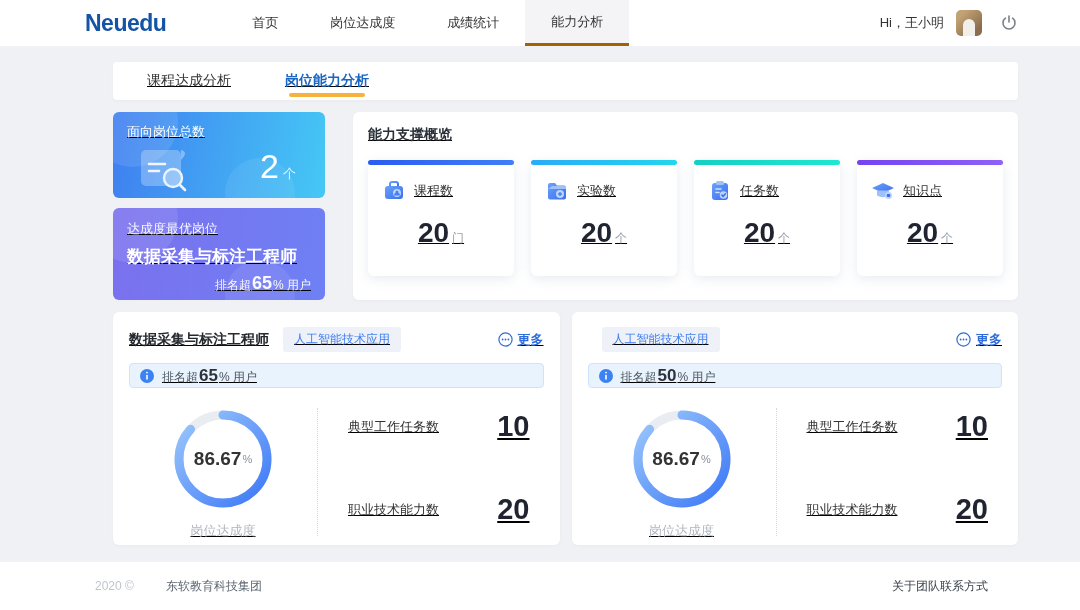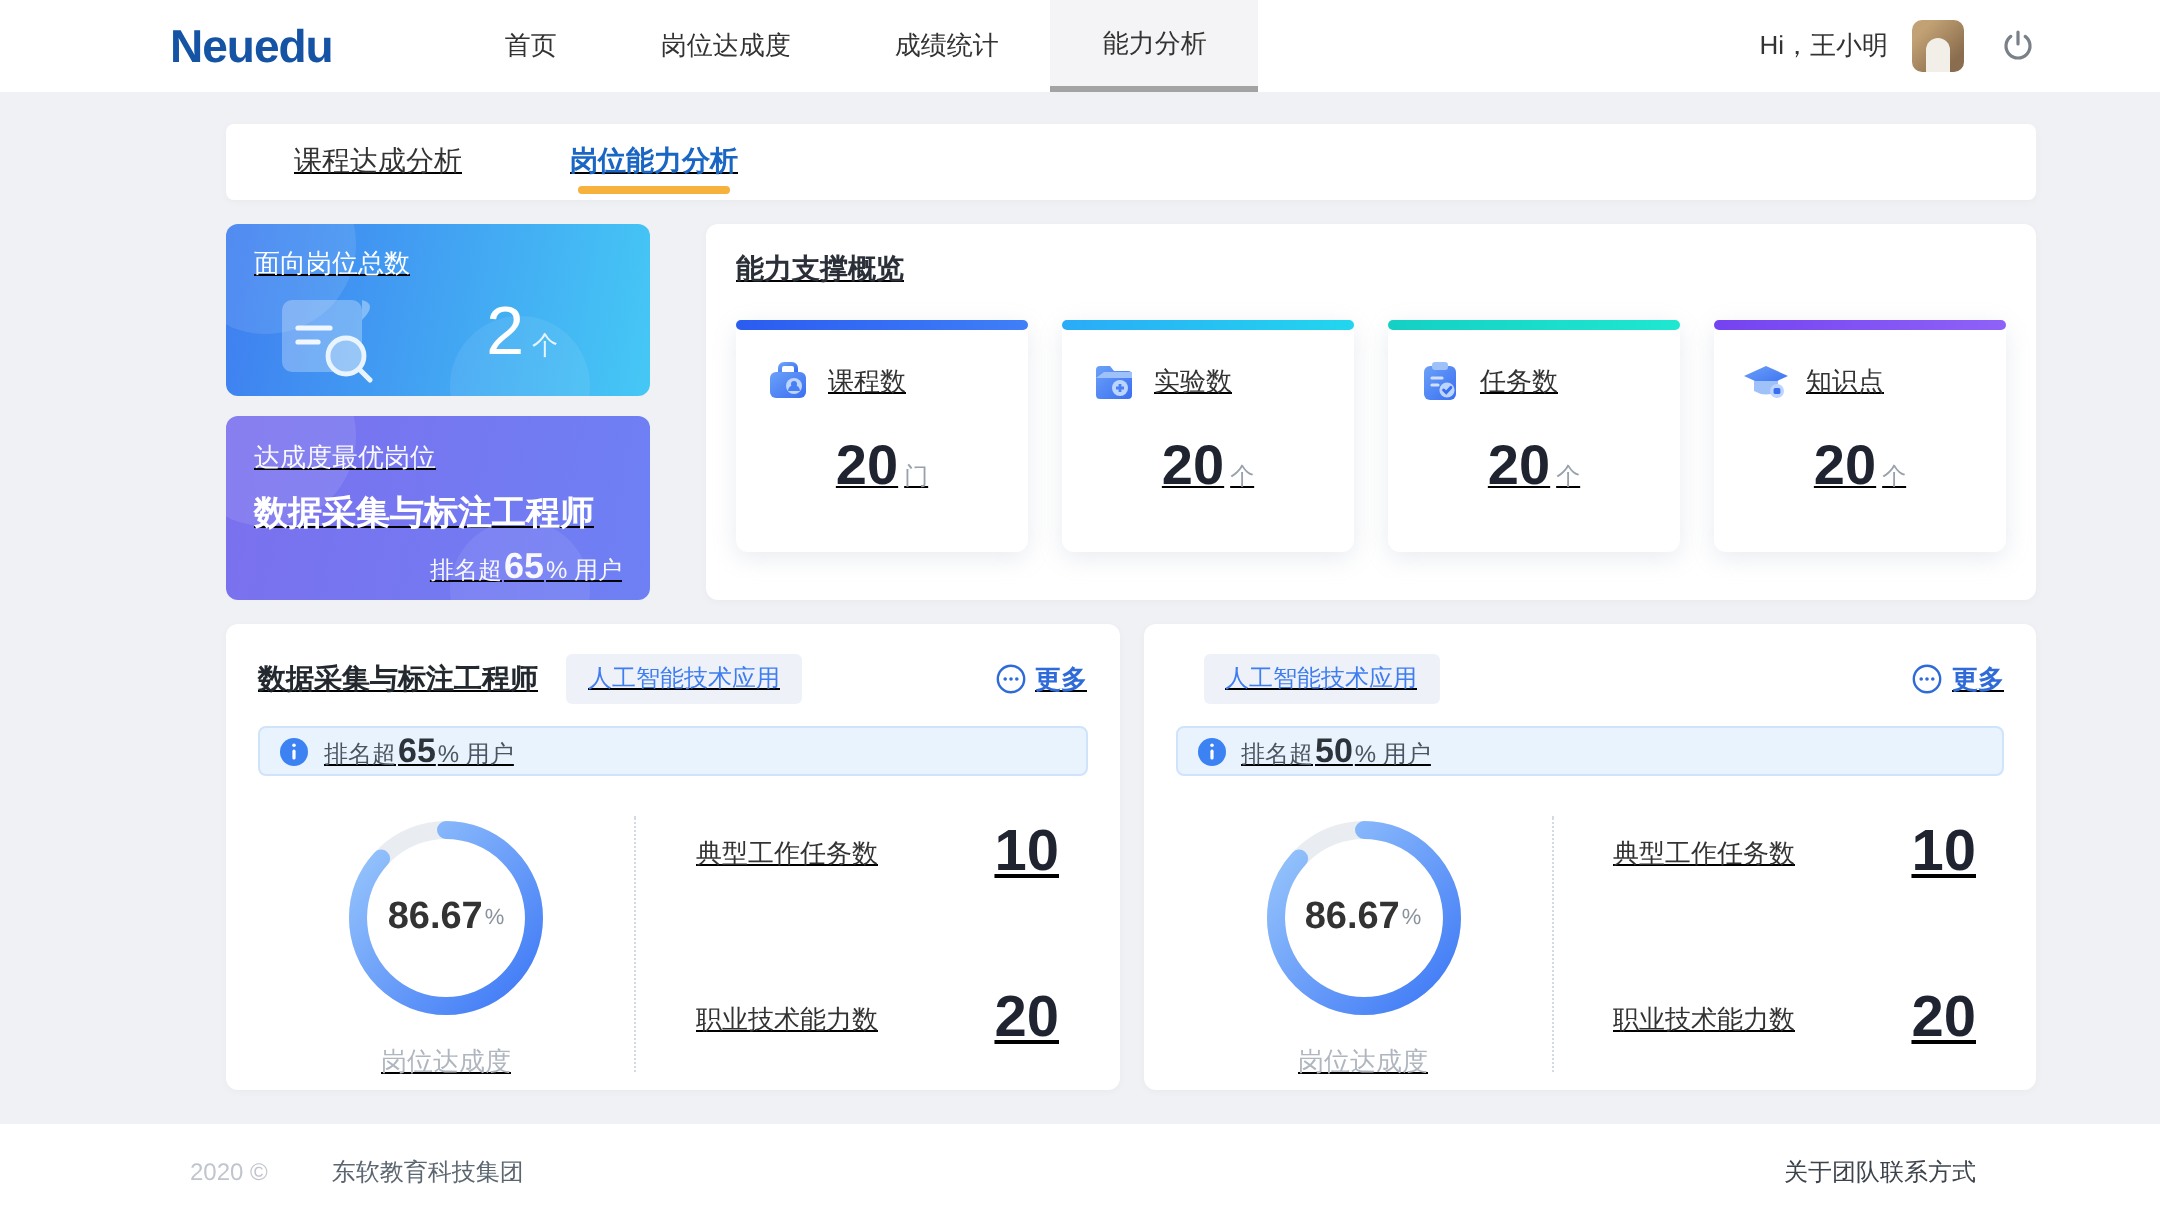--- a/index.html
+++ b/index.html
@@ -4,21 +4,21 @@
 <style>
   * { margin:0; padding:0; box-sizing:border-box; }
   body { font-family:"Liberation Sans","DejaVu Sans",sans-serif; background:#fff; }
   .page { width:1080px; height:610px; background:#0c4a6e; overflow:hidden; position:relative; }
 
   
   .navbar { height:46px; background:#fff; display:flex; align-items:stretch; padding-left:85px; padding-right:60px; }
   .logo { color:#1553a5; font-size:23px; font-weight:800; letter-spacing:-0.5px; align-self:center; margin-right:60px; }
   .nav-items { display:flex; align-items:stretch; }
   .nav-item { display:flex; align-items:center; padding:0 26px; font-size:13px; color:#333; cursor:pointer; }
-  .nav-item.active { background:#f4f4f6; border-bottom:3px solid #a3a3a3; }
+  .nav-item.active { background:#f4f4f6; border-bottom:3px solid #a16207; }
   .user-area { margin-left:auto; display:flex; align-items:center; gap:12px; }
   .greeting { font-size:13px; color:#333; }
   .avatar { width:26px; height:26px; border-radius:5px; background:linear-gradient(135deg,#c2a274 20%,#8a6d4e 80%); position:relative; overflow:hidden; }
   .avatar::after { content:""; position:absolute; left:7px; top:9px; width:12px; height:17px; border-radius:6px 6px 0 0; background:#f2efe8; }
   .power-btn { width:22px; height:22px; display:flex; align-items:center; justify-content:center; cursor:pointer; margin-left:4px; }
 
   
   .main { background:#f0f1f4; height:516px; padding:16px 90px 0 113px;text-decoration:underline; }
   .content { width:905px; }
 
@@ -30,21 +30,21 @@
 
   
   .row1 { display:flex; gap:28px; margin-top:12px; }
   .left-col { width:228px; display:flex; flex-direction:column; gap:10px; }
   .grad-card { border-radius:6px; color:#fff; position:relative; overflow:hidden; }
   .grad-card .bubble1 { position:absolute; width:90px; height:90px; border-radius:50%; background:rgba(255,255,255,.10); left:-25px; top:-35px; }
   .grad-card .bubble2 { position:absolute; width:70px; height:70px; border-radius:50%; background:rgba(255,255,255,.08); right:30px; bottom:-30px; }
   .card-jobs { height:86px; background:linear-gradient(100deg,#3f7ef0 0%,#45c8f5 100%); padding:11px 14px; }
   .card-jobs-title { font-size:13px; position:relative; }
   .jobs-illustration { position:absolute; left:22px; bottom:4px; }
-  .jobs-value-wrap { position:absolute; right:46px; bottom:12px;margin-top:12px; }
+  .jobs-value-wrap { position:absolute; right:29px; bottom:12px;margin-top:12px; }
   .jobs-value { font-size:34px; font-weight:300; }
   .jobs-unit { font-size:13px; opacity:.85; margin-left:4px; }
   .card-best { height:92px; background:linear-gradient(100deg,#7b70ee 0%,#6e80f4 100%); padding:12px 14px; }
   .best-title { font-size:13px; opacity:.95; position:relative; }
   .best-name { font-size:17px; font-weight:bold; margin-top:7px; position:relative; }
   .best-rank { text-align:right; margin-top:5px; font-size:12px; opacity:.95; position:relative; }
   .best-rank .rank-num { font-size:18px; font-weight:600; margin:0 1px; }
 
   
   .overview-panel { flex:1; background:#fff; border-radius:6px; padding:14px 15px; box-shadow:0 1px 3px rgba(120,130,150,.06); }

